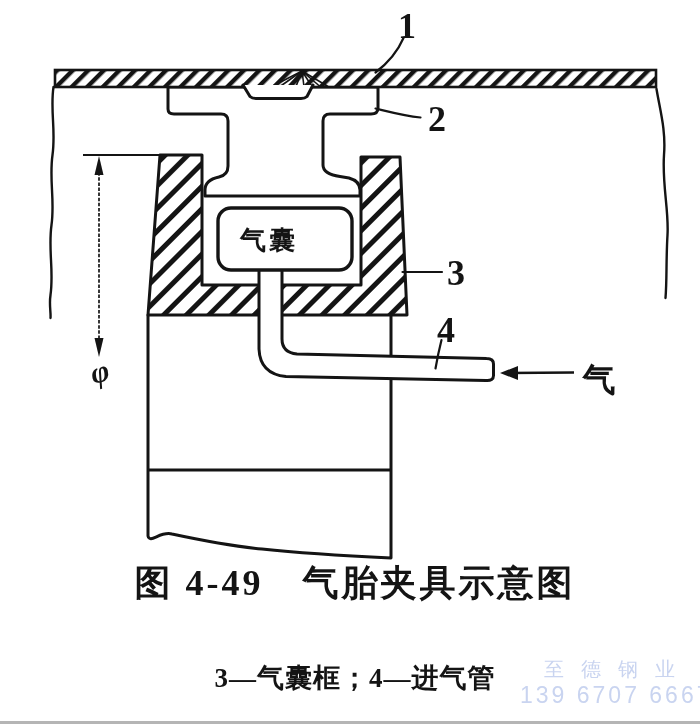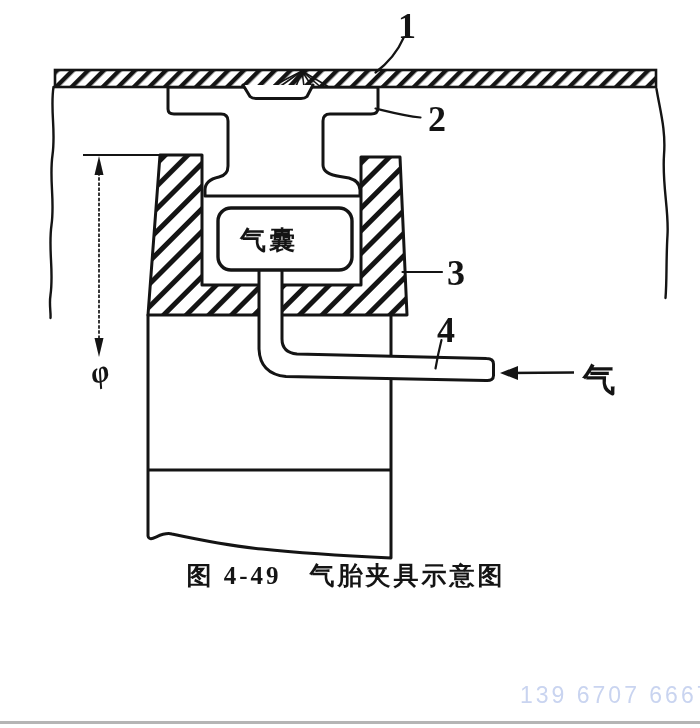--- a/index.html
+++ b/index.html
@@ -1,21 +1,21 @@
 <!DOCTYPE html>
 <html><head>
 <meta charset="utf-8">
 <style>
   html,body{margin:0;padding:0;background:#ffffff;}
   #page{position:relative;width:700px;height:728px;background:#ffffff;overflow:hidden;
         font-family:"Liberation Serif", serif;color:#141414;}
   #diagram-svg{position:absolute;left:0;top:0;}
   .svg-label{font-family:"Liberation Serif", serif;font-weight:bold;fill:#141414;}
-  .caption{position:absolute;left:61px;top:559px;width:570px;text-align:center;
-           font-size:25px;font-weight:bold;letter-spacing:3px;white-space:nowrap;}
+  .caption{position:absolute;left:70px;top:559px;width:570px;text-align:center;
+           font-size:36px;font-weight:bold;letter-spacing:3px;white-space:nowrap;}
   .legend-line{position:absolute;left:70px;width:570px;text-align:center;
            font-size:27px;font-weight:bold;letter-spacing:1px;white-space:nowrap;}
   .legend-1{top:616px;}
   .legend-2{top:660px;}
   .wm{position:absolute;color:#c9d4f0;font-family:"Liberation Sans", sans-serif;white-space:nowrap;}
   .wm-company{left:544px;top:656px;font-size:20px;letter-spacing:17px;}
   .wm-phone{left:520px;top:682px;font-size:23px;letter-spacing:3px;}
   .scan-line{position:absolute;left:0;top:721px;width:700px;height:3px;background:#b5b5b5;}
 </style>
 </head>
@@ -83,18 +83,20 @@
     </g>
 
     <text class="svg-label" x="407" y="38" font-size="36" text-anchor="middle">1</text>
     <text class="svg-label" x="437" y="131" font-size="36" text-anchor="middle">2</text>
     <text class="svg-label" x="456" y="285" font-size="36" text-anchor="middle">3</text>
     <text class="svg-label" x="446" y="342" font-size="36" text-anchor="middle">4</text>
     <text class="svg-label" x="599" y="391" font-size="33" text-anchor="middle">气</text>
   </svg>
 
   <div class="caption">图 4-49　气胎夹具示意图</div>
+  <div class="legend-line legend-2">3—气囊框；4—进气管</div>
 
+  <div class="wm wm-company">至德钢业</div>
   <div class="wm wm-phone">139 6707 6667</div>
 
   <div class="scan-line"></div>
 
 </div>
 
 </body></html>

